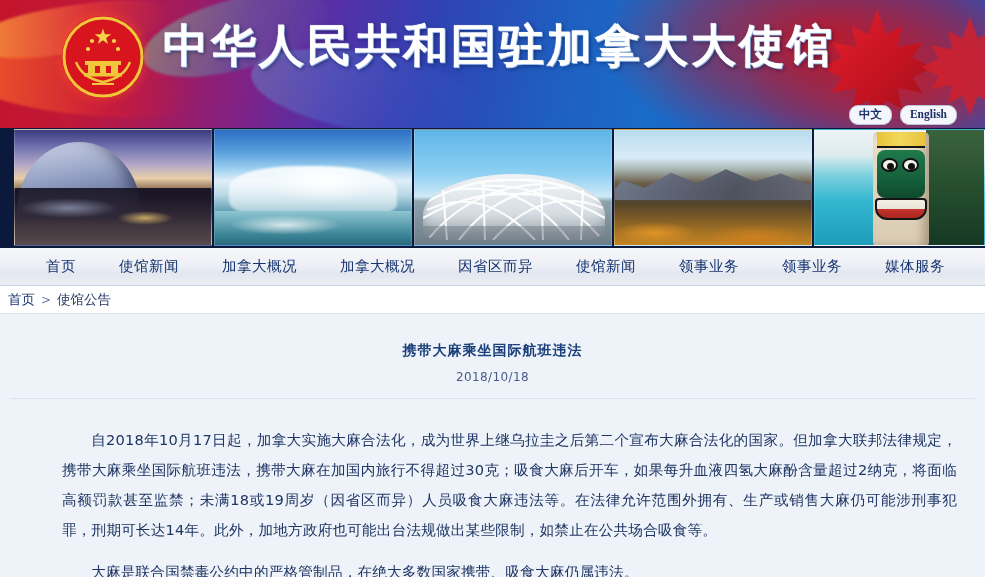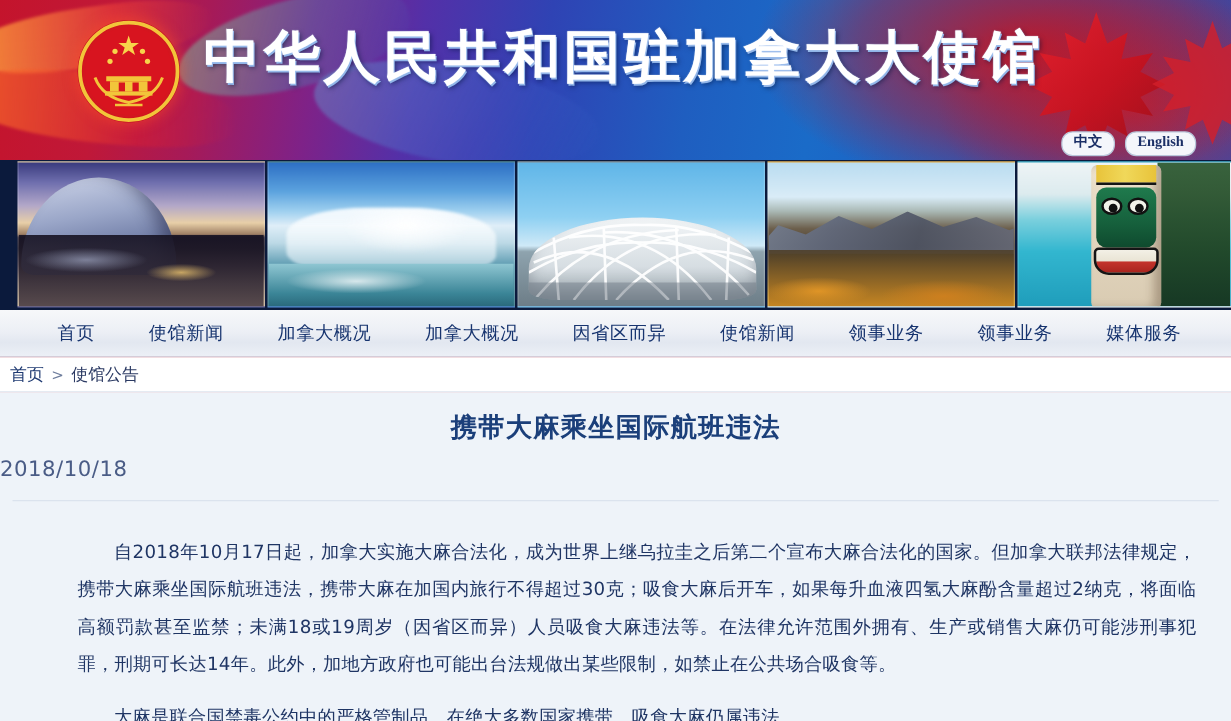--- a/index.html
+++ b/index.html
@@ -356,29 +356,30 @@
   
   .article {
     position: relative;
     width: 985px;
     height: 363px;
     background: #eef3f9;
     padding-top: 0;
   }
   .art-title {
     text-align: center;
-    font-size: 21px;
+    font-size: 14px;
     font-weight: 700;
     color: #1b3f7a;
-    padding-top: 14px;
+    padding-top: 28px;
     letter-spacing: 1px;
     font-family: Liberation Sans, sans-serif;
   }
   .art-date {
-    font-size: 17px;
+    text-align: center;
+    font-size: 12px;
     color: #4a5c86;
     padding-top: 10px;
     letter-spacing: .4px;
     font-family: "DejaVu Sans", "Liberation Sans", sans-serif;
   }
   .art-rule {
     margin: 14px 10px 0;
     height: 1px;
     background: #dbe3ee;
   }

